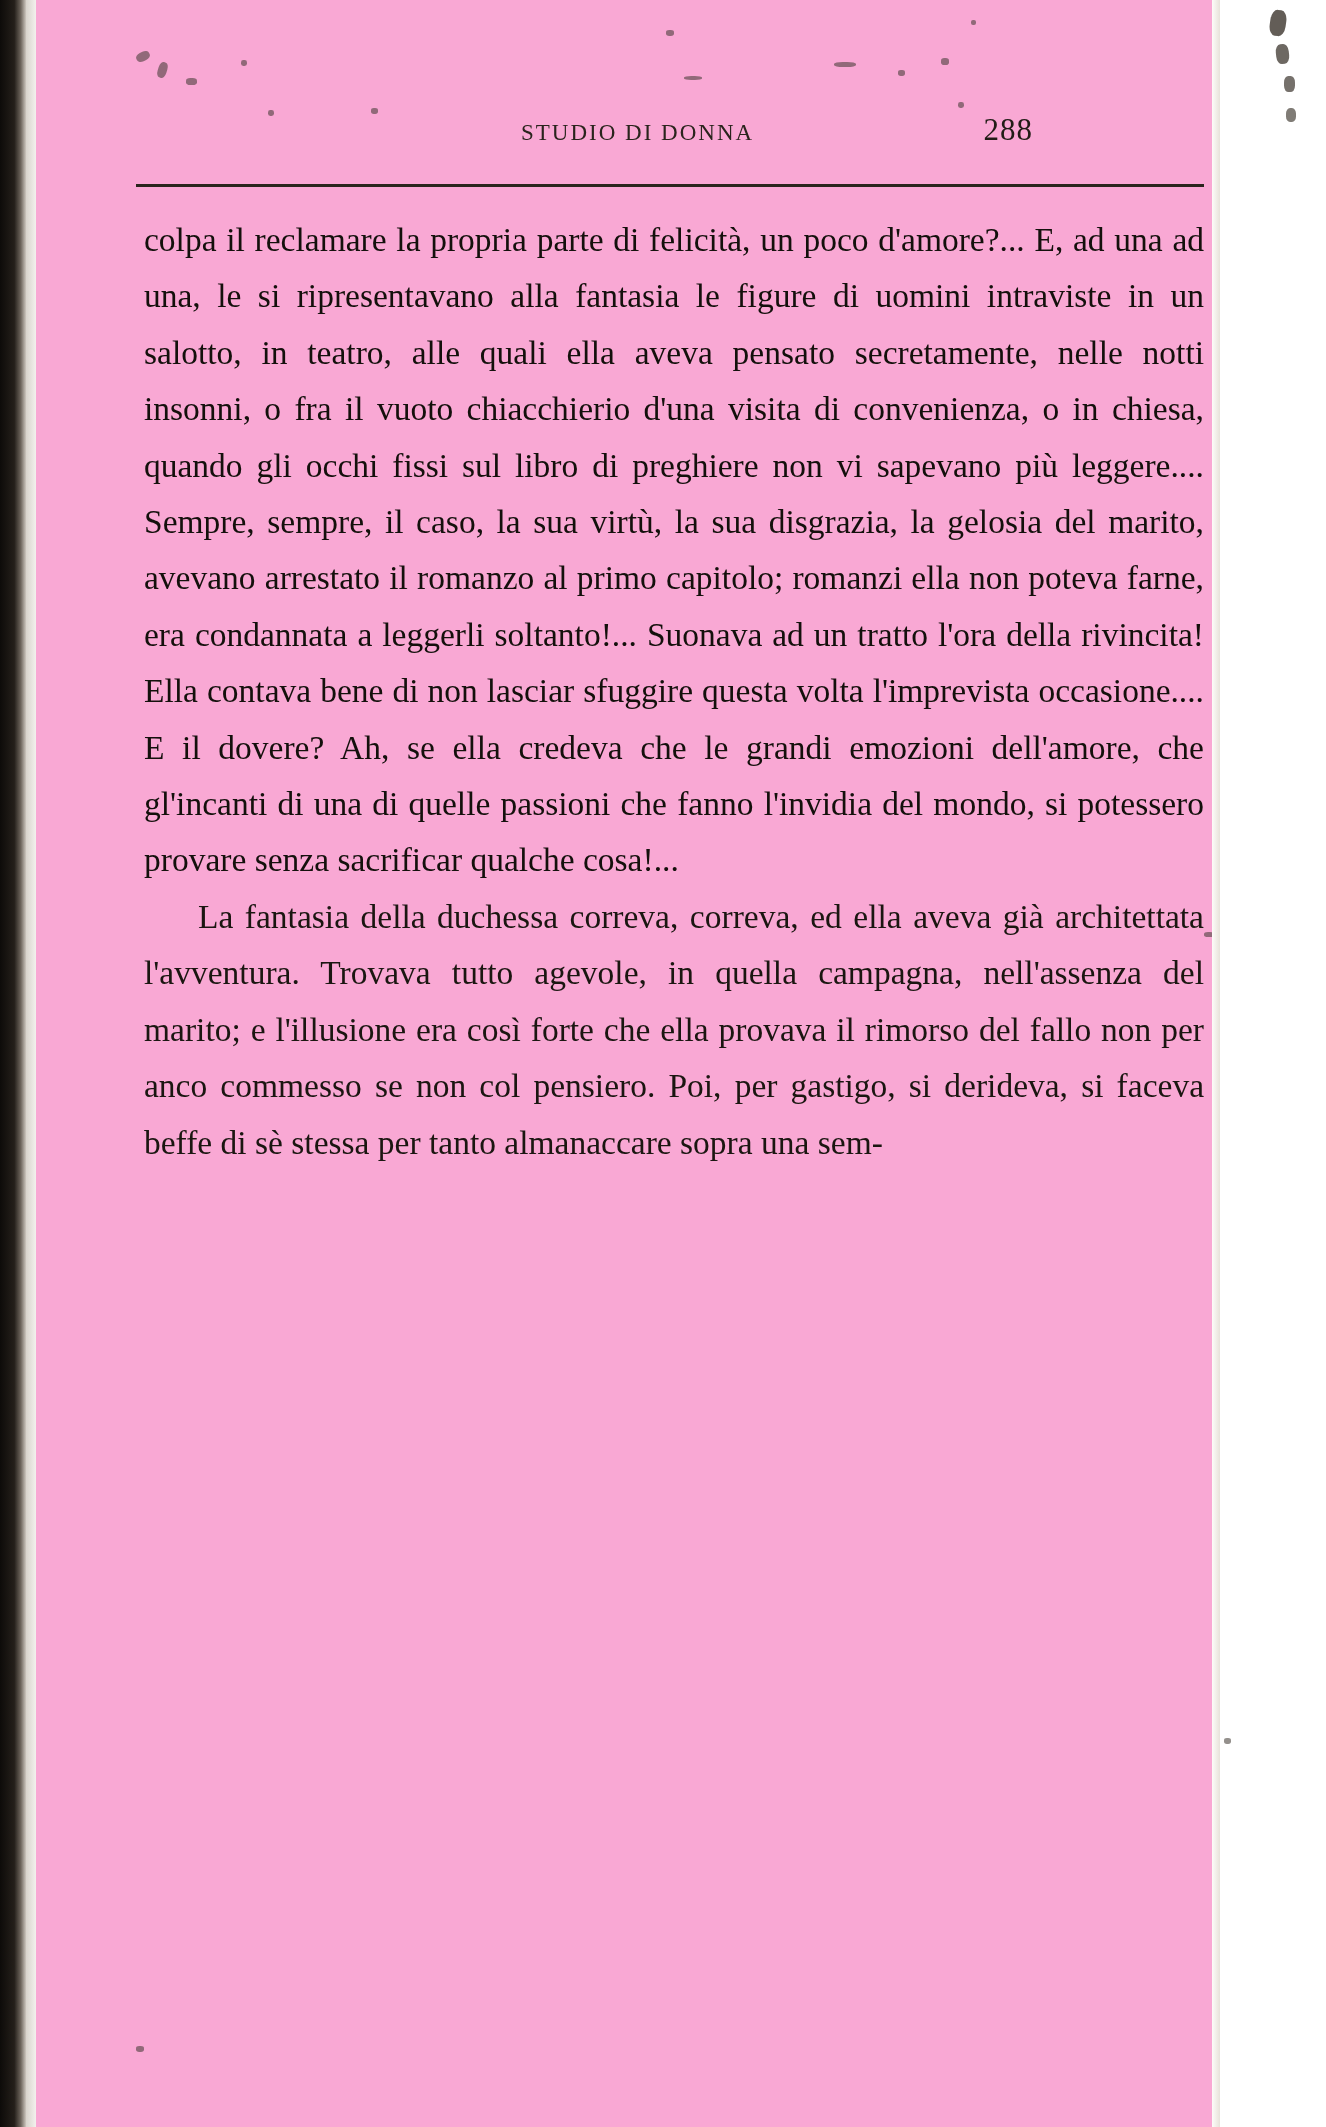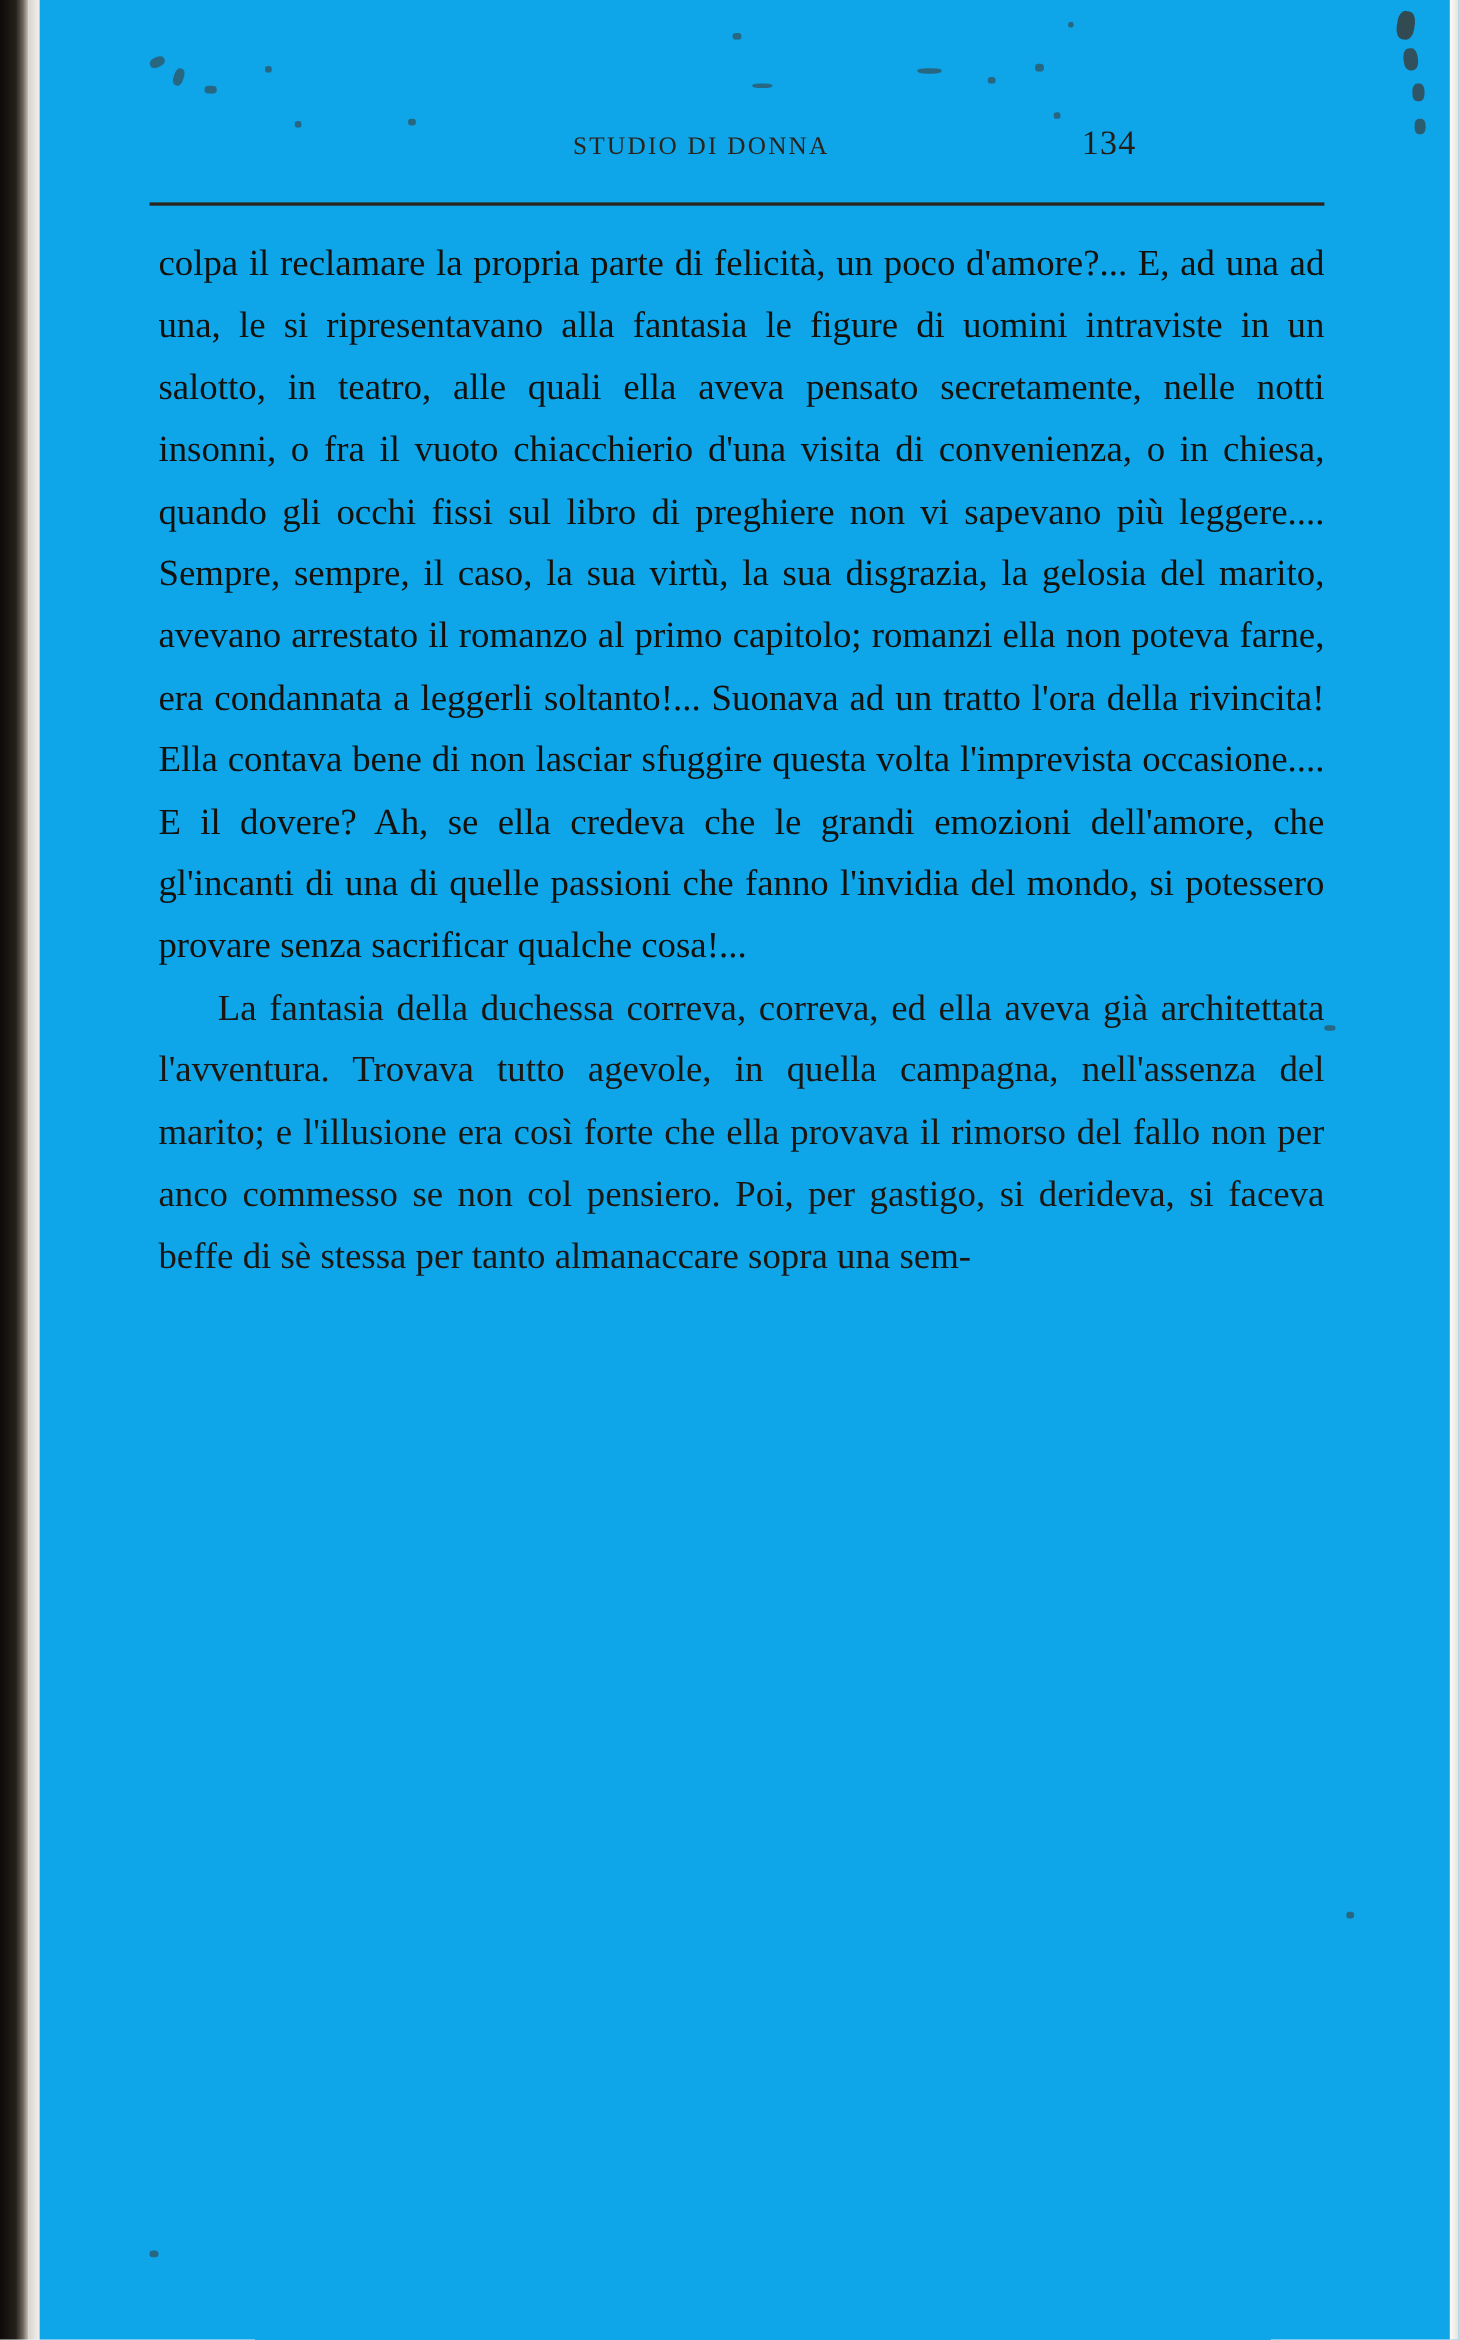--- a/index.html
+++ b/index.html
@@ -31,23 +31,23 @@
     top: 0;
     width: 10px;
     height: 2127px;
     background: linear-gradient(to right, #d8d3cc 0%, #f3f1ed 100%);
   }
 
   .page {
     position: absolute;
     left: 36px;
     top: 0;
-    width: 1290px;
+    width: 1184px;
     height: 2127px;
-    background: #0ea5e9;
+    background: #f9a8d4;
   }
 
   
   .speck {
     position: absolute;
     background: #3c352d;
     border-radius: 40%;
     opacity: .55;
   }
 
@@ -148,21 +148,21 @@
     <div class="speck" style="left:1248px; top:76px; width:11px; height:16px; opacity:.7;"></div>
     <div class="speck" style="left:1250px; top:108px; width:10px; height:14px; opacity:.65;"></div>
   </div>
 
   <div class="speck" style="left:1168px; top:932px; width:10px; height:5px;"></div>
   <div class="speck" style="left:1188px; top:1738px; width:7px; height:6px;"></div>
   <div class="speck" style="left:100px; top:2046px; width:8px; height:6px;"></div>
 
   <header class="page-header">
     <div class="running-head">STUDIO DI DONNA</div>
-    <div class="folio">134</div>
+    <div class="folio">288</div>
   </header>
 
   <div class="rule"></div>
 
   <div class="body-text">
     <p>colpa il reclamare la propria parte di felicità, un poco d'amore?... E, ad una ad una, le si ripresentavano alla fantasia le figure di uomini intraviste in un salotto, in teatro, alle quali ella aveva pensato secretamente, nelle notti insonni, o fra il vuoto chiacchierio d'una visita di convenienza, o in chiesa, quando gli occhi fissi sul libro di preghiere non vi sapevano più leggere.... Sempre, sempre, il caso, la sua virtù, la sua disgrazia, la gelosia del marito, avevano arrestato il romanzo al primo capitolo; romanzi ella non poteva farne, era condannata a leggerli soltanto!... Suonava ad un tratto l'ora della rivincita! Ella contava bene di non lasciar sfuggire questa volta l'imprevista occasione.... E il dovere? Ah, se ella credeva che le grandi emozioni dell'amore, che gl'incanti di una di quelle passioni che fanno l'invidia del mondo, si potessero provare senza sacrificar qualche cosa!...</p>
     <p class="indent">La fantasia della duchessa correva, correva, ed ella aveva già architettata l'avventura. Trovava tutto agevole, in quella campagna, nell'assenza del marito; e l'illusione era così forte che ella provava il rimorso del fallo non per anco commesso se non col pensiero. Poi, per gastigo, si derideva, si faceva beffe di sè stessa per tanto almanaccare sopra una sem-</p>
   </div>
 
   <div class="page-edge-right"></div>

